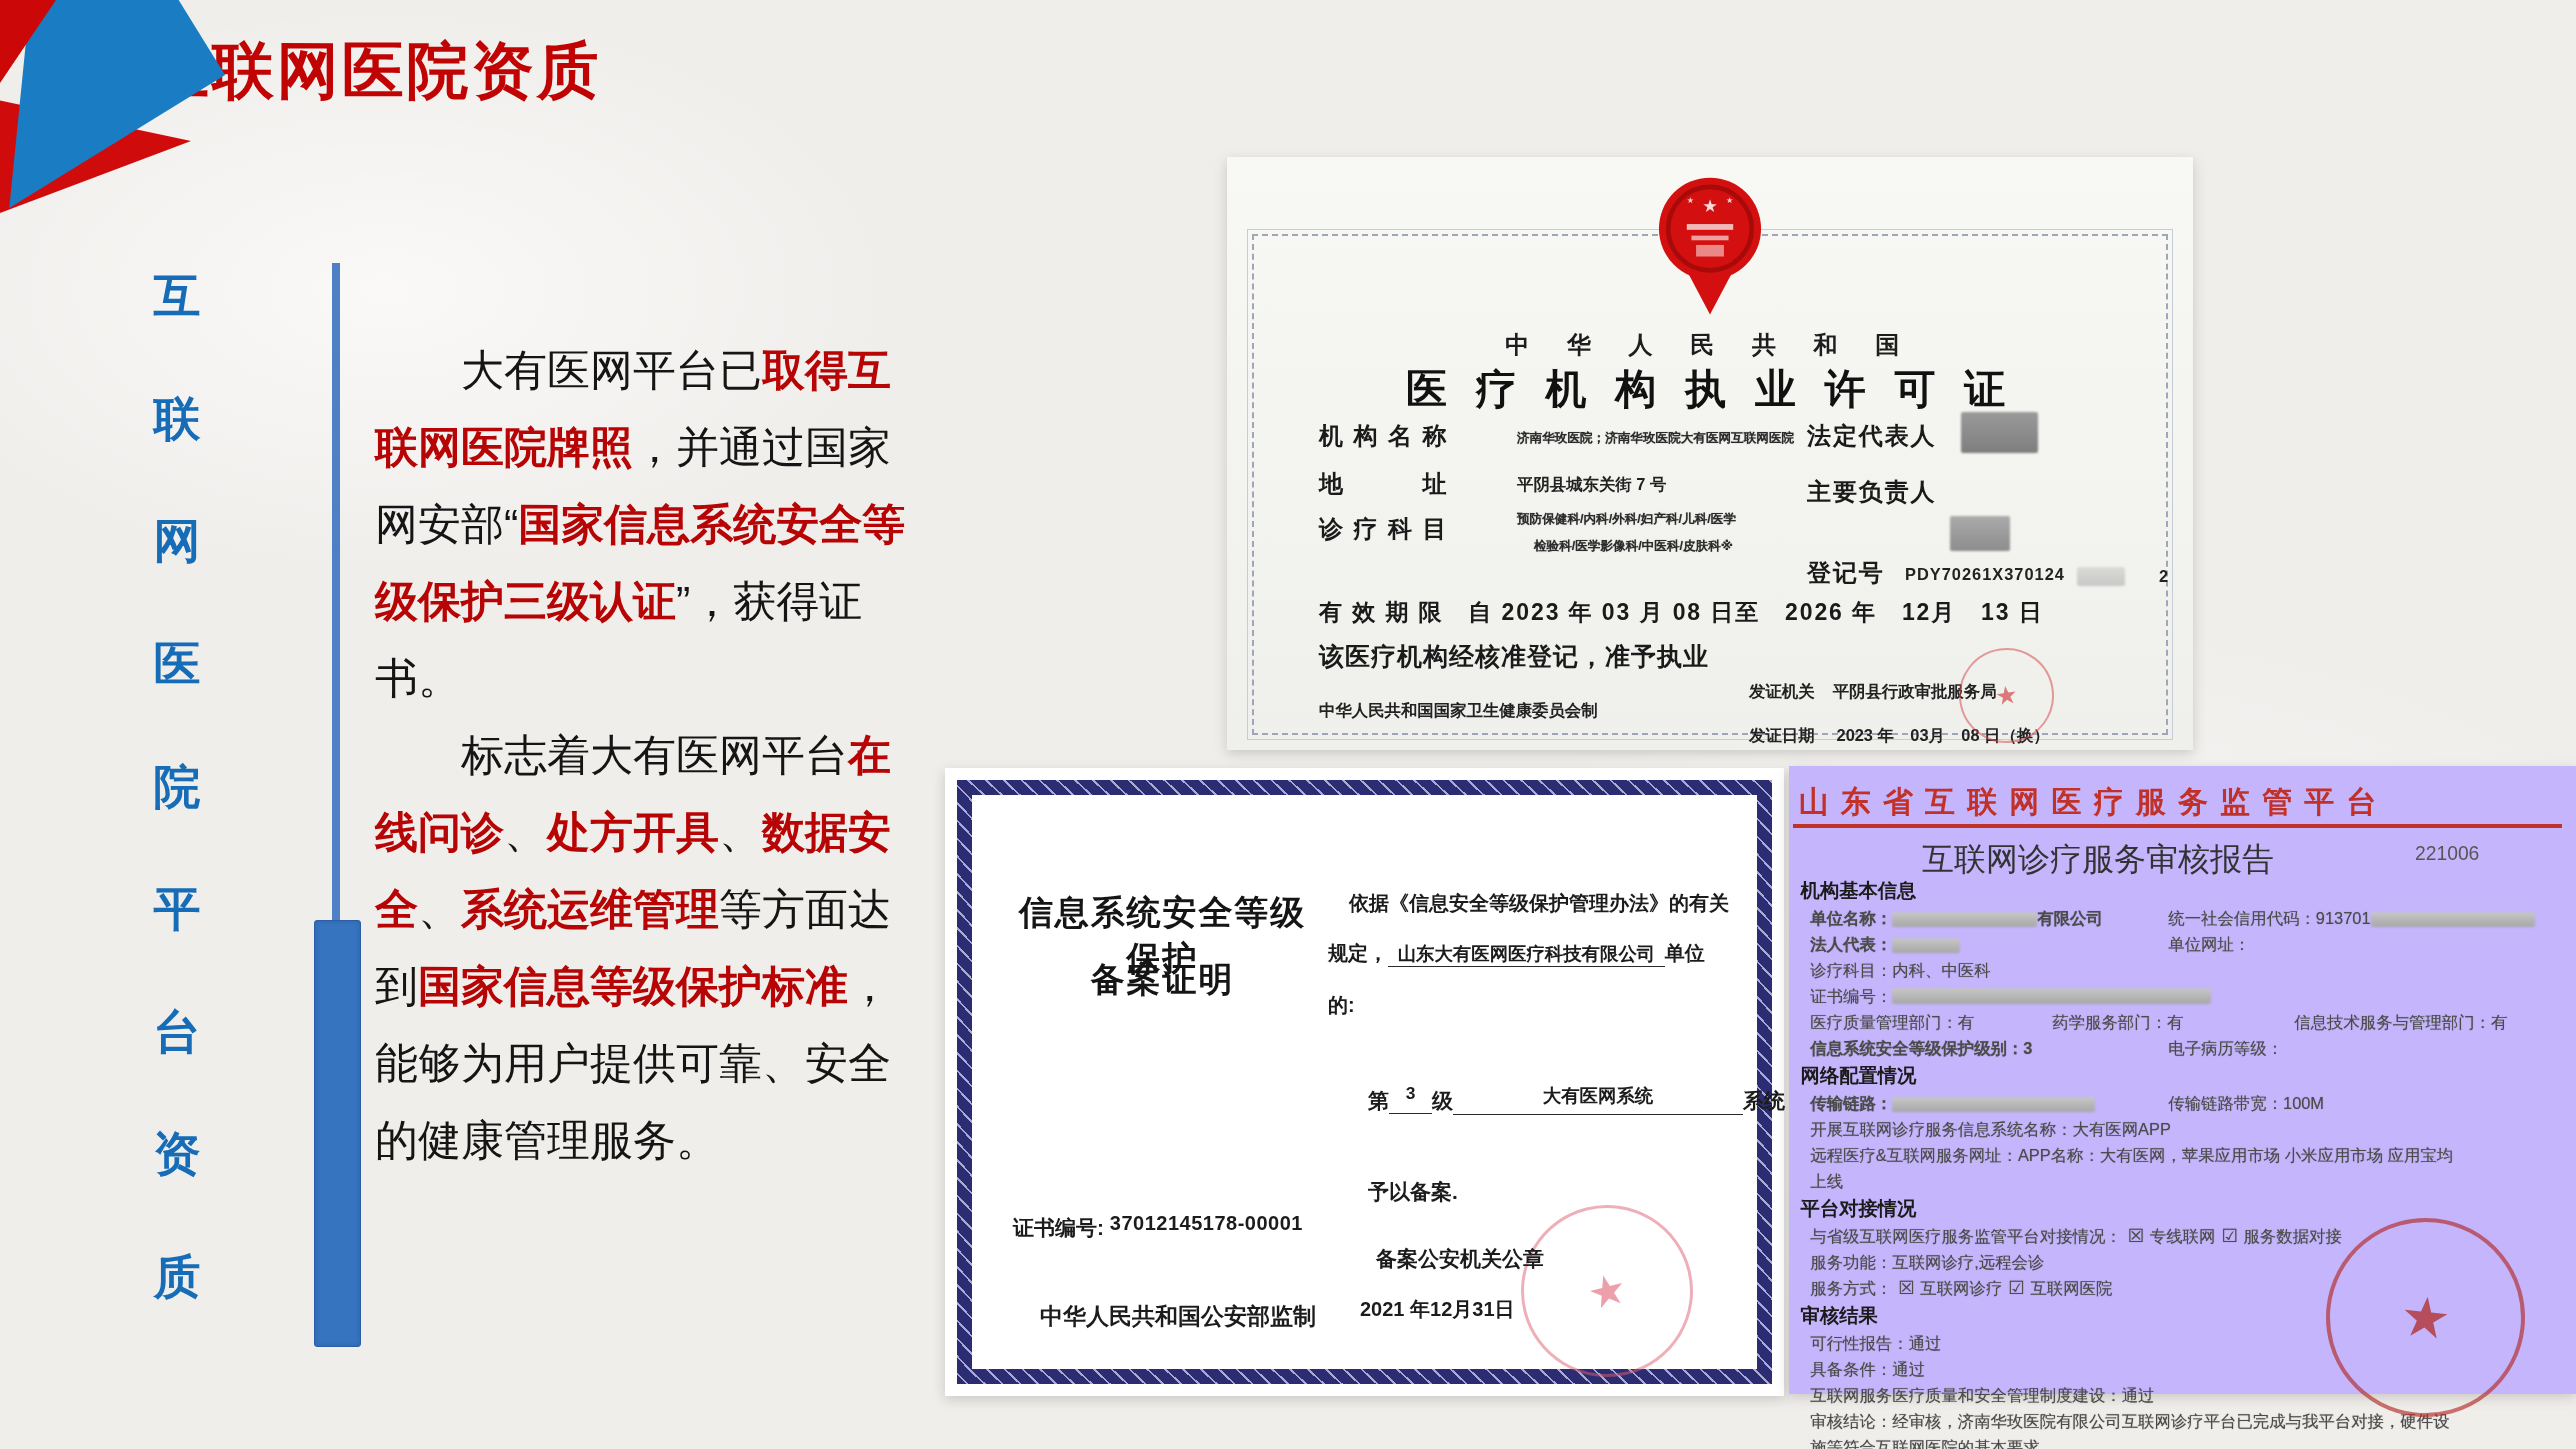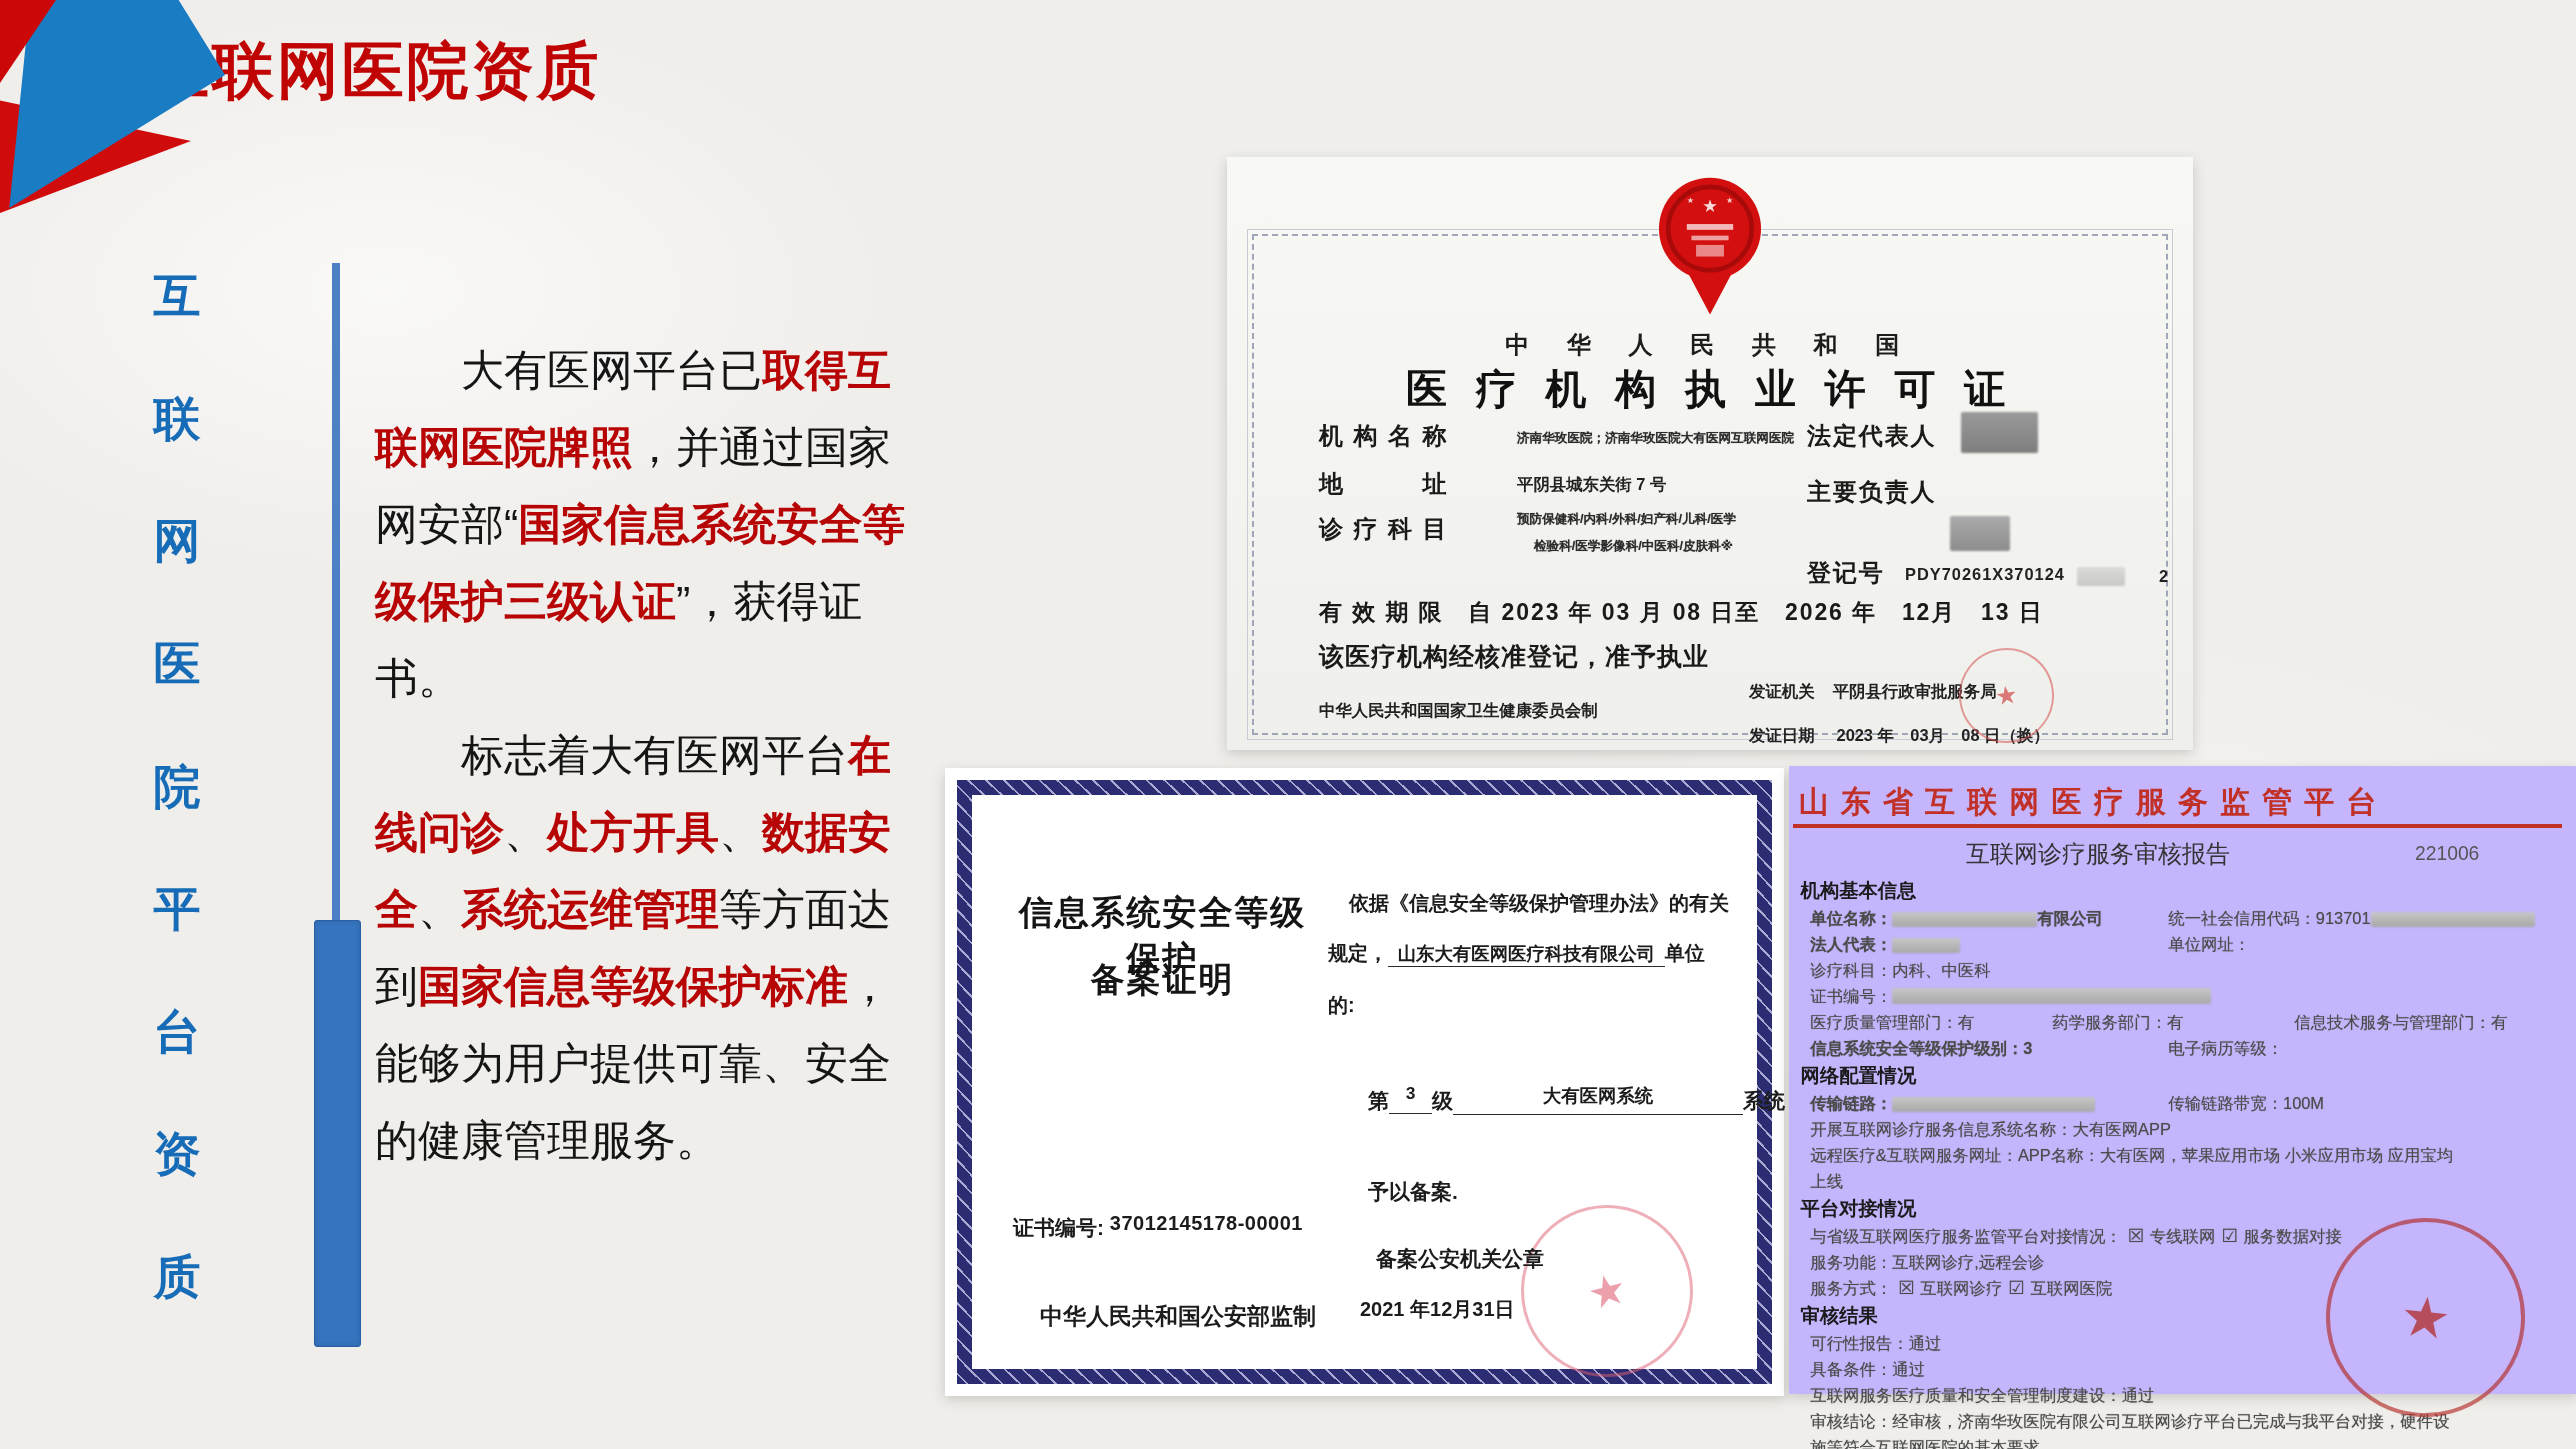--- a/index.html
+++ b/index.html
@@ -75,21 +75,21 @@
   .sys-blank{display:inline-block;width:290px;border-bottom:1.9px solid #2a2a2a;text-align:center;}
   .sys-blank i{font-style:normal;position:relative;top:-5.8px;font-size:18.4px;}
   .stamp-rec{left:576px;top:437px;width:166px;height:166px;border:3.9px solid rgba(222,96,116,.5);
     color:rgba(222,96,116,.6);font-size:43px;transform:rotate(-14deg);}
 
   
   .report-card{left:1789px;top:766px;width:787px;height:628px;background:#c4b5fd;}
   .rep-header{left:9.7px;top:15.5px;width:769px;font-size:30px;font-weight:800;color:#c13128;
     letter-spacing:1.9px;white-space:nowrap;}
   .rep-rule{left:3.9px;top:58px;width:769px;height:3.9px;background:#c13128;}
-  .rep-sub{left:0;top:72px;width:618px;text-align:center;font-size:24px;color:#333;font-weight:500;}
+  .rep-sub{left:0;top:72px;width:618px;text-align:center;font-size:32px;color:#333;font-weight:500;}
   .rep-no{left:626px;top:77px;font-size:19.3px;color:#555;}
   .rep-body{left:11.6px;top:110px;width:765px;font-size:16.4px;line-height:26px;color:#4b4b4b;
     text-shadow:0 0 1px rgba(95,95,95,.65);}
   .rep-sec{font-size:19.3px;font-weight:800;color:#1b1b1b;line-height:29px;text-shadow:none;}
   .rep-row{display:flex;align-items:center;padding-left:9.7px;}
   .rep-row .c1{width:358px;font-weight:bold;}
   .rep-row .c2{width:242px;}
   .cb{font-size:18.4px;margin:0 5.8px;}
   .rep-footer{right:25px;top:527px;text-align:right;font-size:17.4px;color:#4b4b4b;line-height:38px;
     text-shadow:0 0 1px rgba(95,95,95,.6);}

